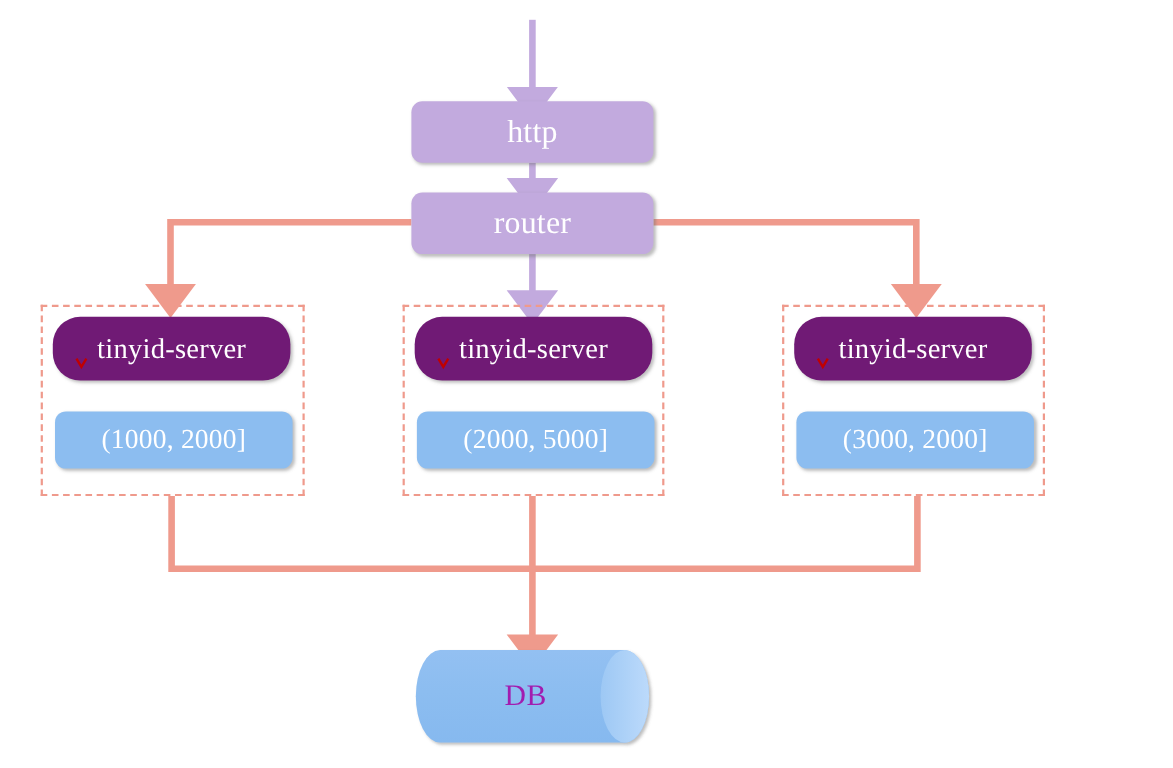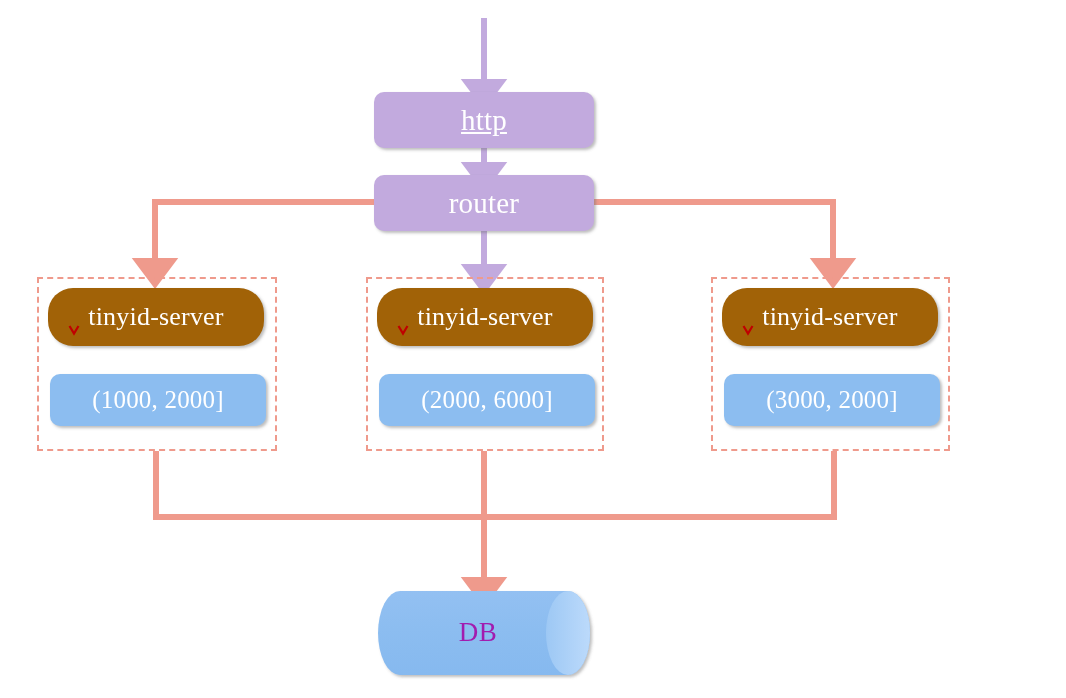--- a/index.html
+++ b/index.html
@@ -36,33 +36,32 @@
     color: #ffffff;
     border-radius: 10px;
     box-shadow: 2px 2px 3px rgba(110, 110, 110, 0.45);
     letter-spacing: 0.2px;
     white-space: nowrap;
   }
   .node-purple {
     background: #c2aade;
   }
   .node-salmon {
-    background: #a16207;
+    background: #701a75;
     border-radius: 25px;
   }
   .node-blue {
     background: #8cbdf0;
   }
   #node-http {
     left: 374px;
     top: 92px;
     width: 220px;
     height: 56px;
     font-size: 29px;
-    text-decoration: underline;
   }
   #node-router {
     left: 374px;
     top: 175px;
     width: 220px;
     height: 56px;
     font-size: 29px;
   }
   .group {
     position: absolute;
@@ -180,21 +179,21 @@
   </div>
 
   <div class="group" id="group-shard-2">
     <div class="node node-salmon server-box">
       <span>tinyid-server</span>
       <svg class="spell-mark" viewBox="0 0 12 12" xmlns="http://www.w3.org/2000/svg">
         <path d="M1.5,2 L6,9.5 L10.5,2" fill="none" stroke="#c00000" stroke-width="2.2"></path>
       </svg>
     </div>
     <div class="node node-blue range-box">
-      <span>(2000, 6000]</span>
+      <span>(2000, 5000]</span>
     </div>
   </div>
 
   <div class="group" id="group-shard-3">
     <div class="node node-salmon server-box">
       <span>tinyid-server</span>
       <svg class="spell-mark" viewBox="0 0 12 12" xmlns="http://www.w3.org/2000/svg">
         <path d="M1.5,2 L6,9.5 L10.5,2" fill="none" stroke="#c00000" stroke-width="2.2"></path>
       </svg>
     </div>

